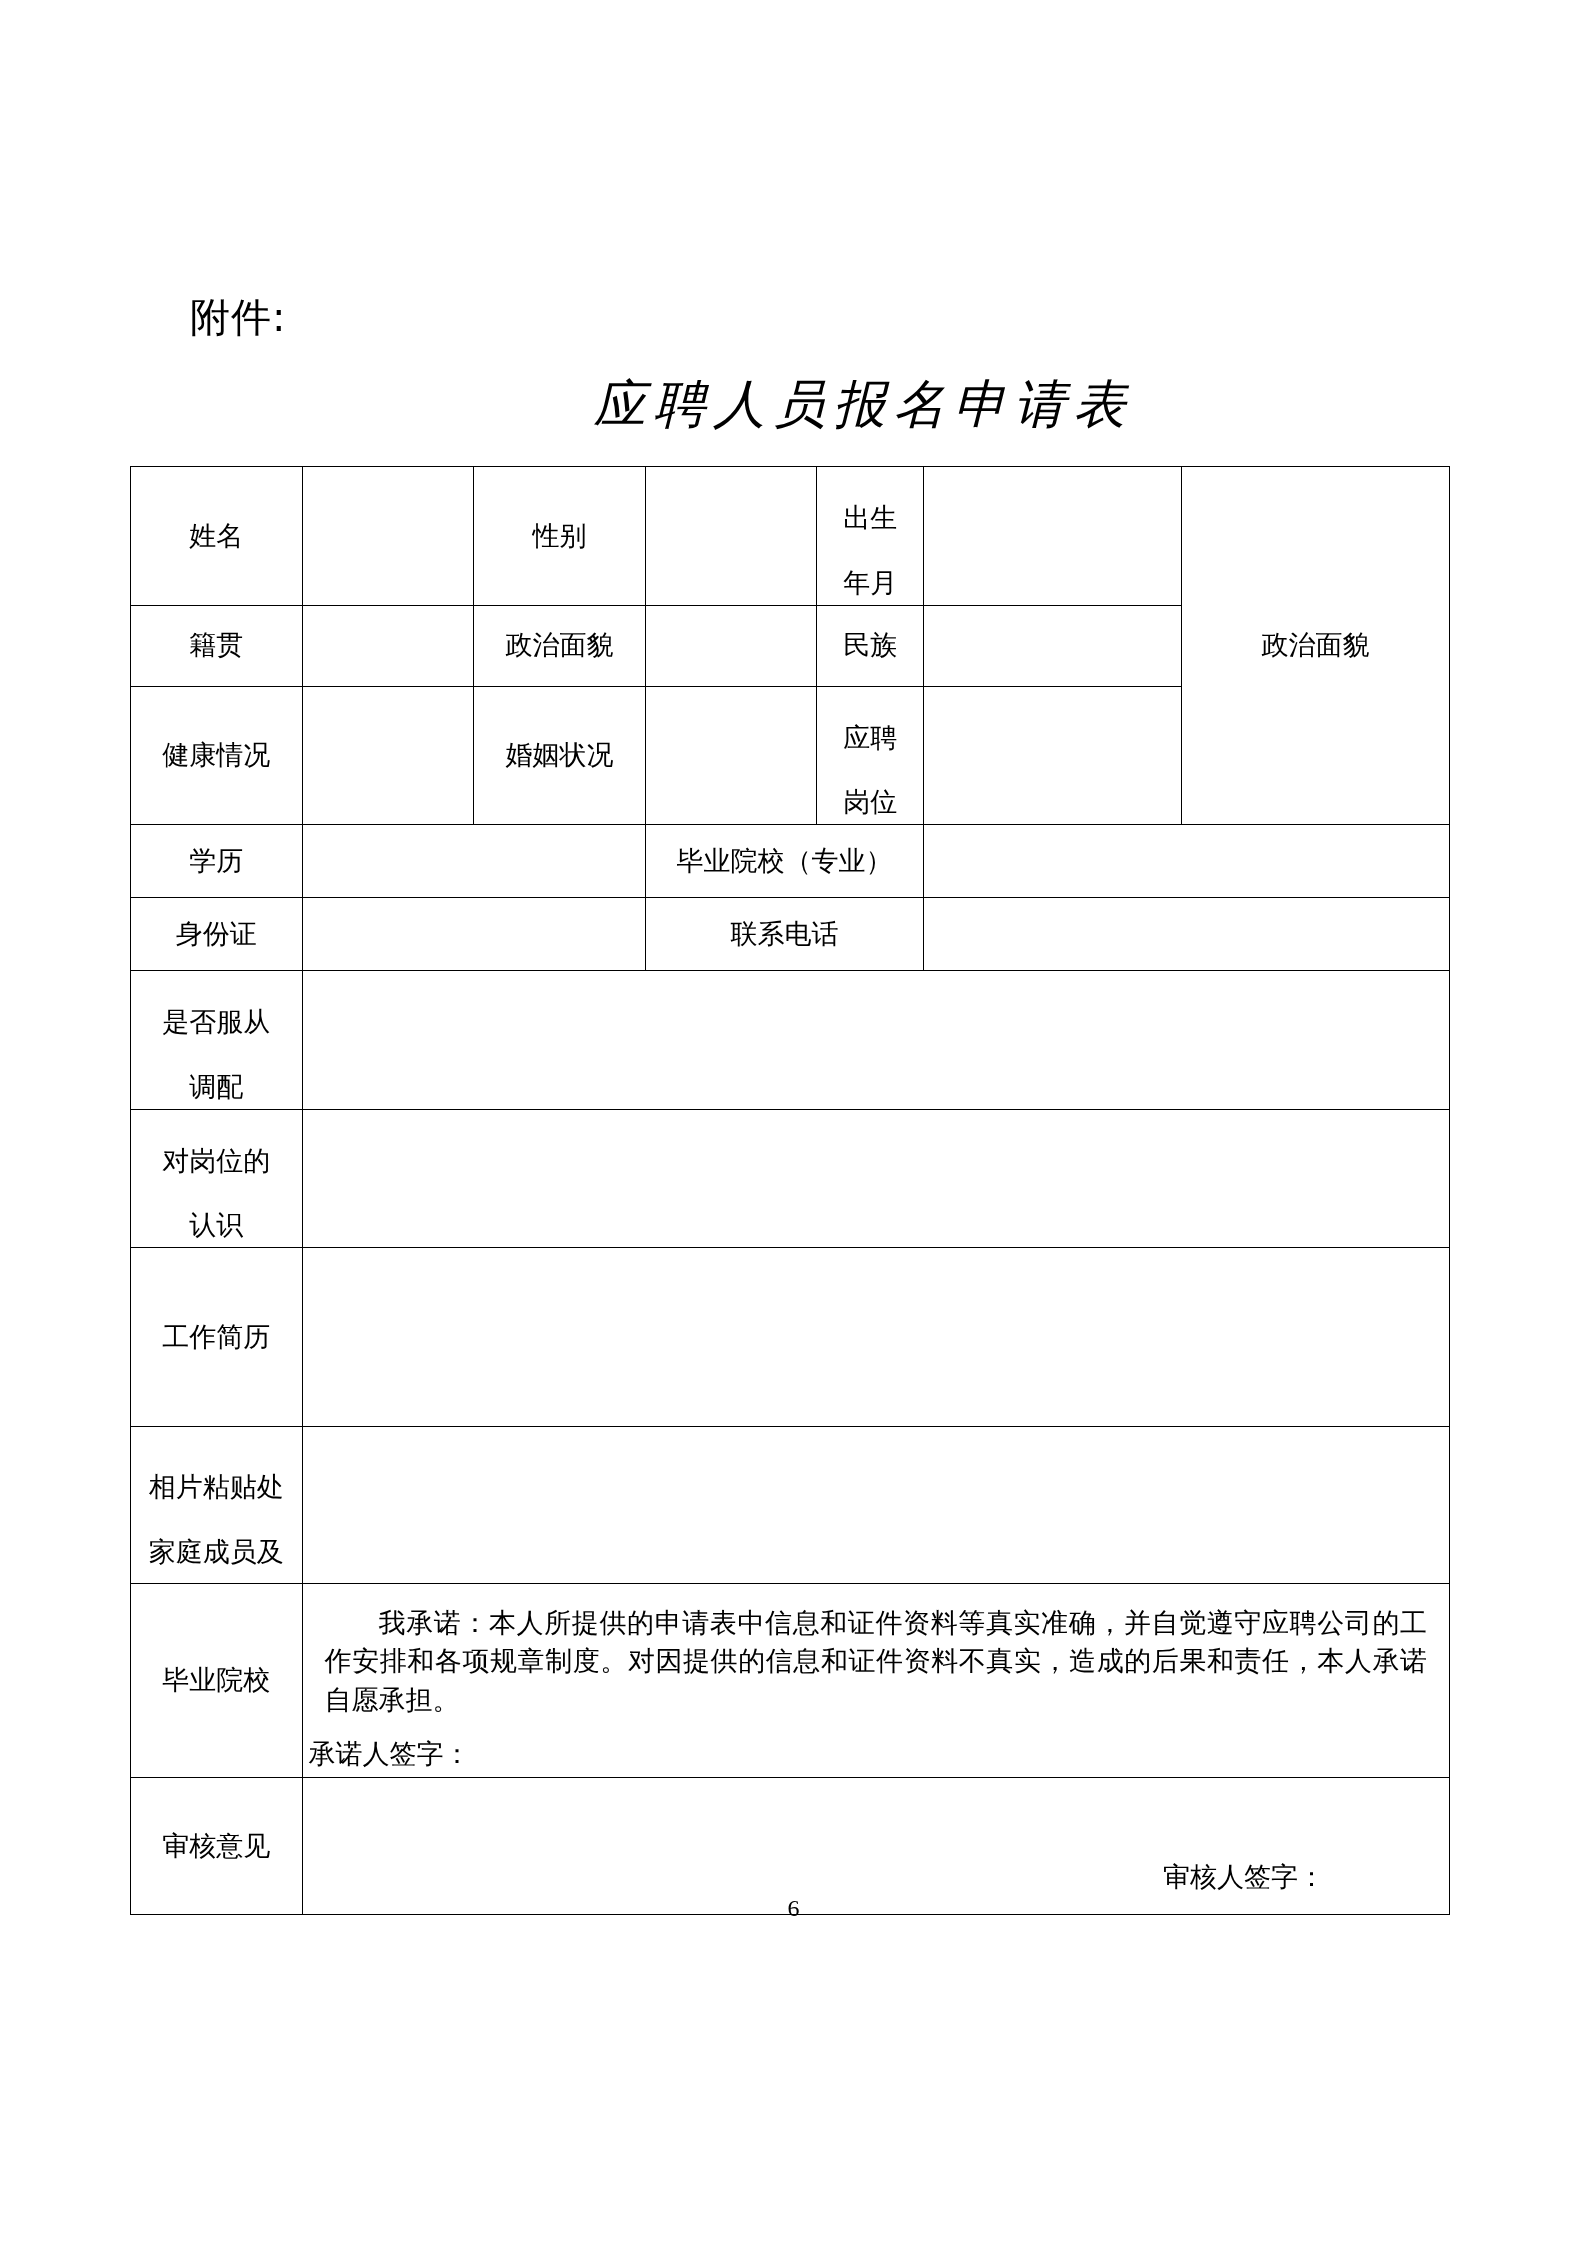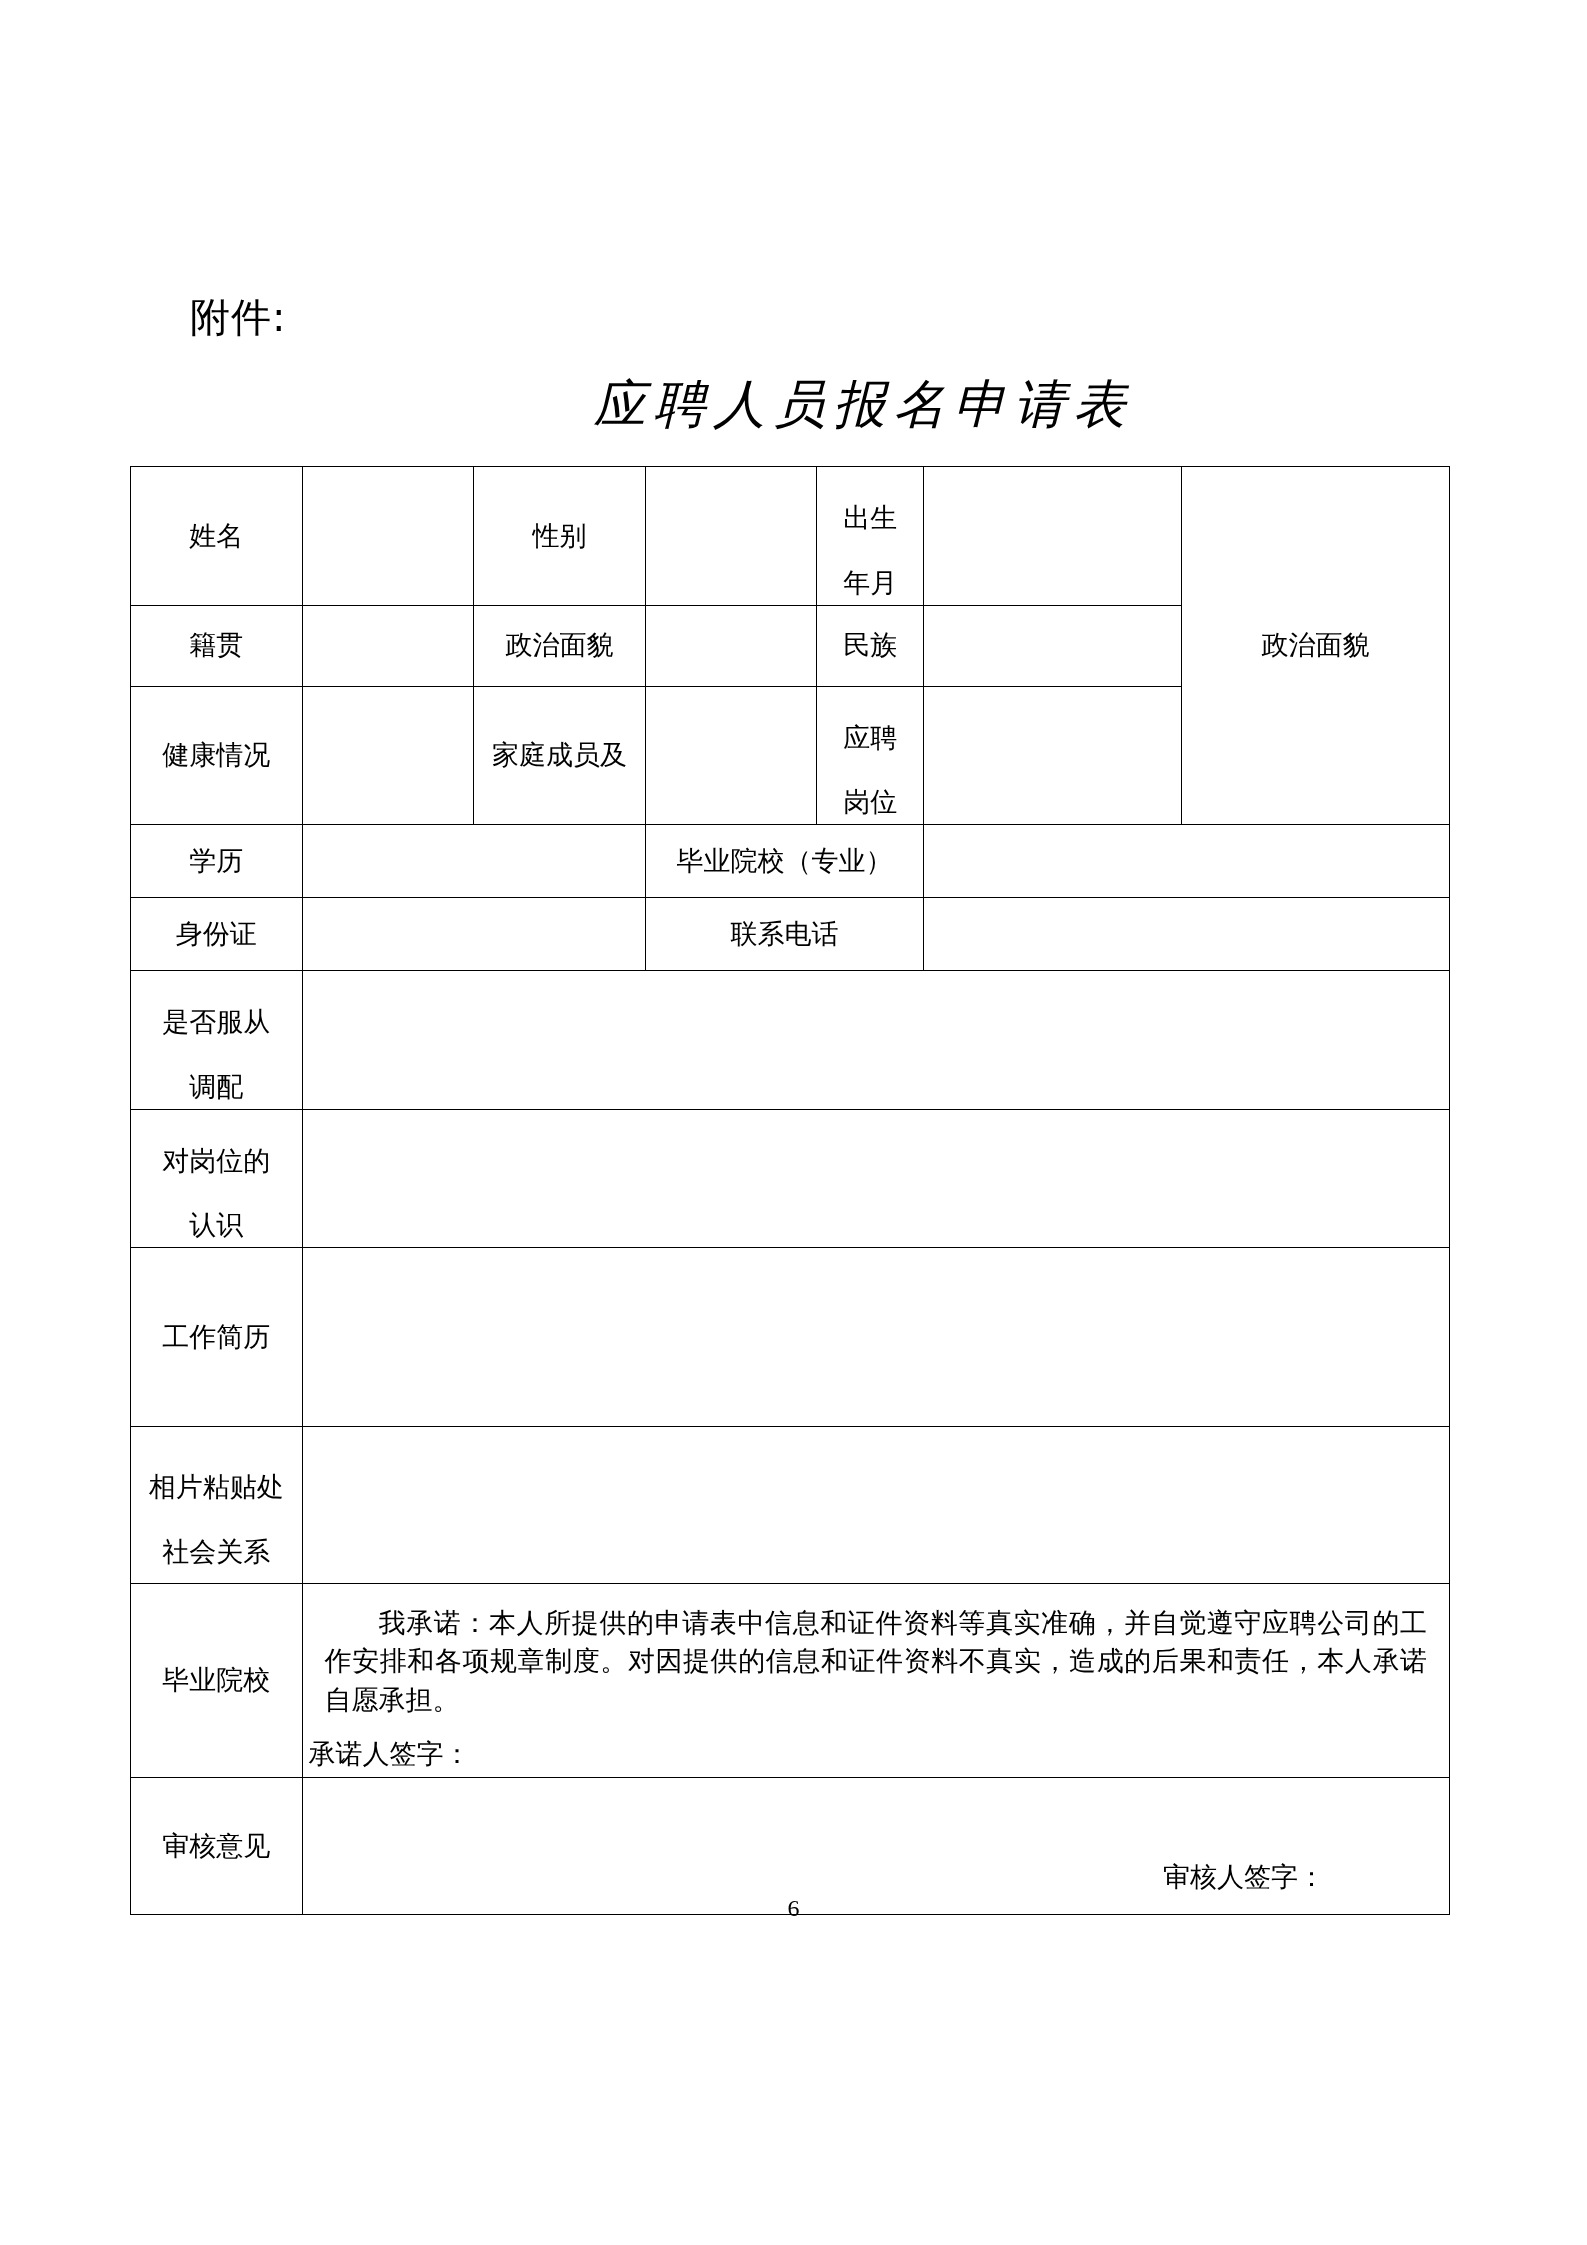--- a/index.html
+++ b/index.html
@@ -177,21 +177,21 @@
         <td class="blank"></td>
         <td class="label">政治面貌</td>
         <td class="blank"></td>
         <td class="label">民族</td>
         <td class="blank"></td>
       </tr>
 
       <tr class="r-basic">
         <td class="label">健康情况</td>
         <td class="blank"></td>
-        <td class="label">家庭成员及</td>
+        <td class="label">婚姻状况</td>
         <td class="blank"></td>
         <td class="label">
           <span class="two-line">应聘</span>
           <span class="two-line">岗位</span>
         </td>
         <td class="blank"></td>
       </tr>
 
       <tr class="r-edu">
         <td class="label">学历</td>
@@ -224,21 +224,21 @@
       </tr>
 
       <tr class="r-tall3">
         <td class="label">工作简历</td>
         <td class="blank" colspan="6"></td>
       </tr>
 
       <tr class="r-tall4">
         <td class="label">
           <span class="two-line">相片粘贴处</span>
-          <span class="two-line">社会关系</span>
+          <span class="two-line">家庭成员及</span>
         </td>
         <td class="blank" colspan="6"></td>
       </tr>
 
       <tr class="r-promise">
         <td class="label">毕业院校</td>
         <td class="promise-body" colspan="6">
           <p>我承诺：本人所提供的申请表中信息和证件资料等真实准确，并自觉遵守应聘公司的工作安排和各项规章制度。对因提供的信息和证件资料不真实，造成的后果和责任，本人承诺自愿承担。</p>
           <span class="sign-line">承诺人签字：</span>
         </td>

